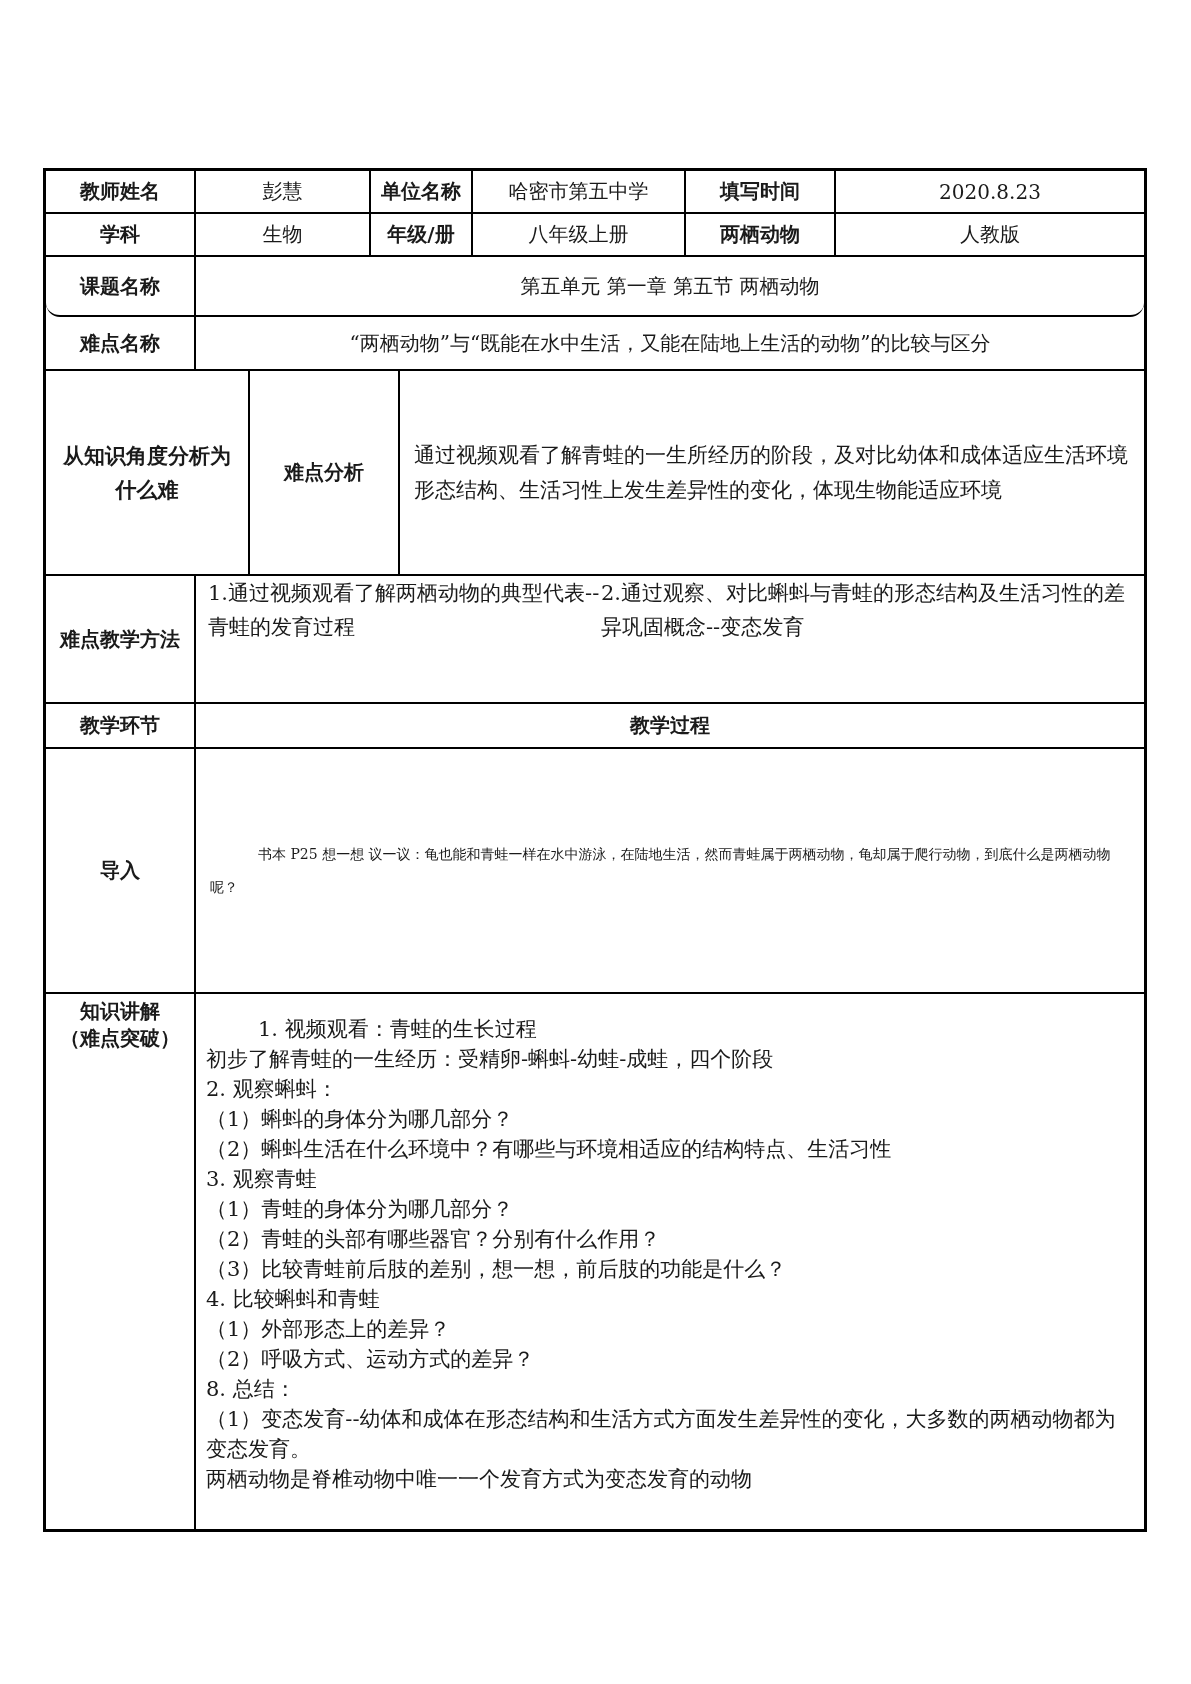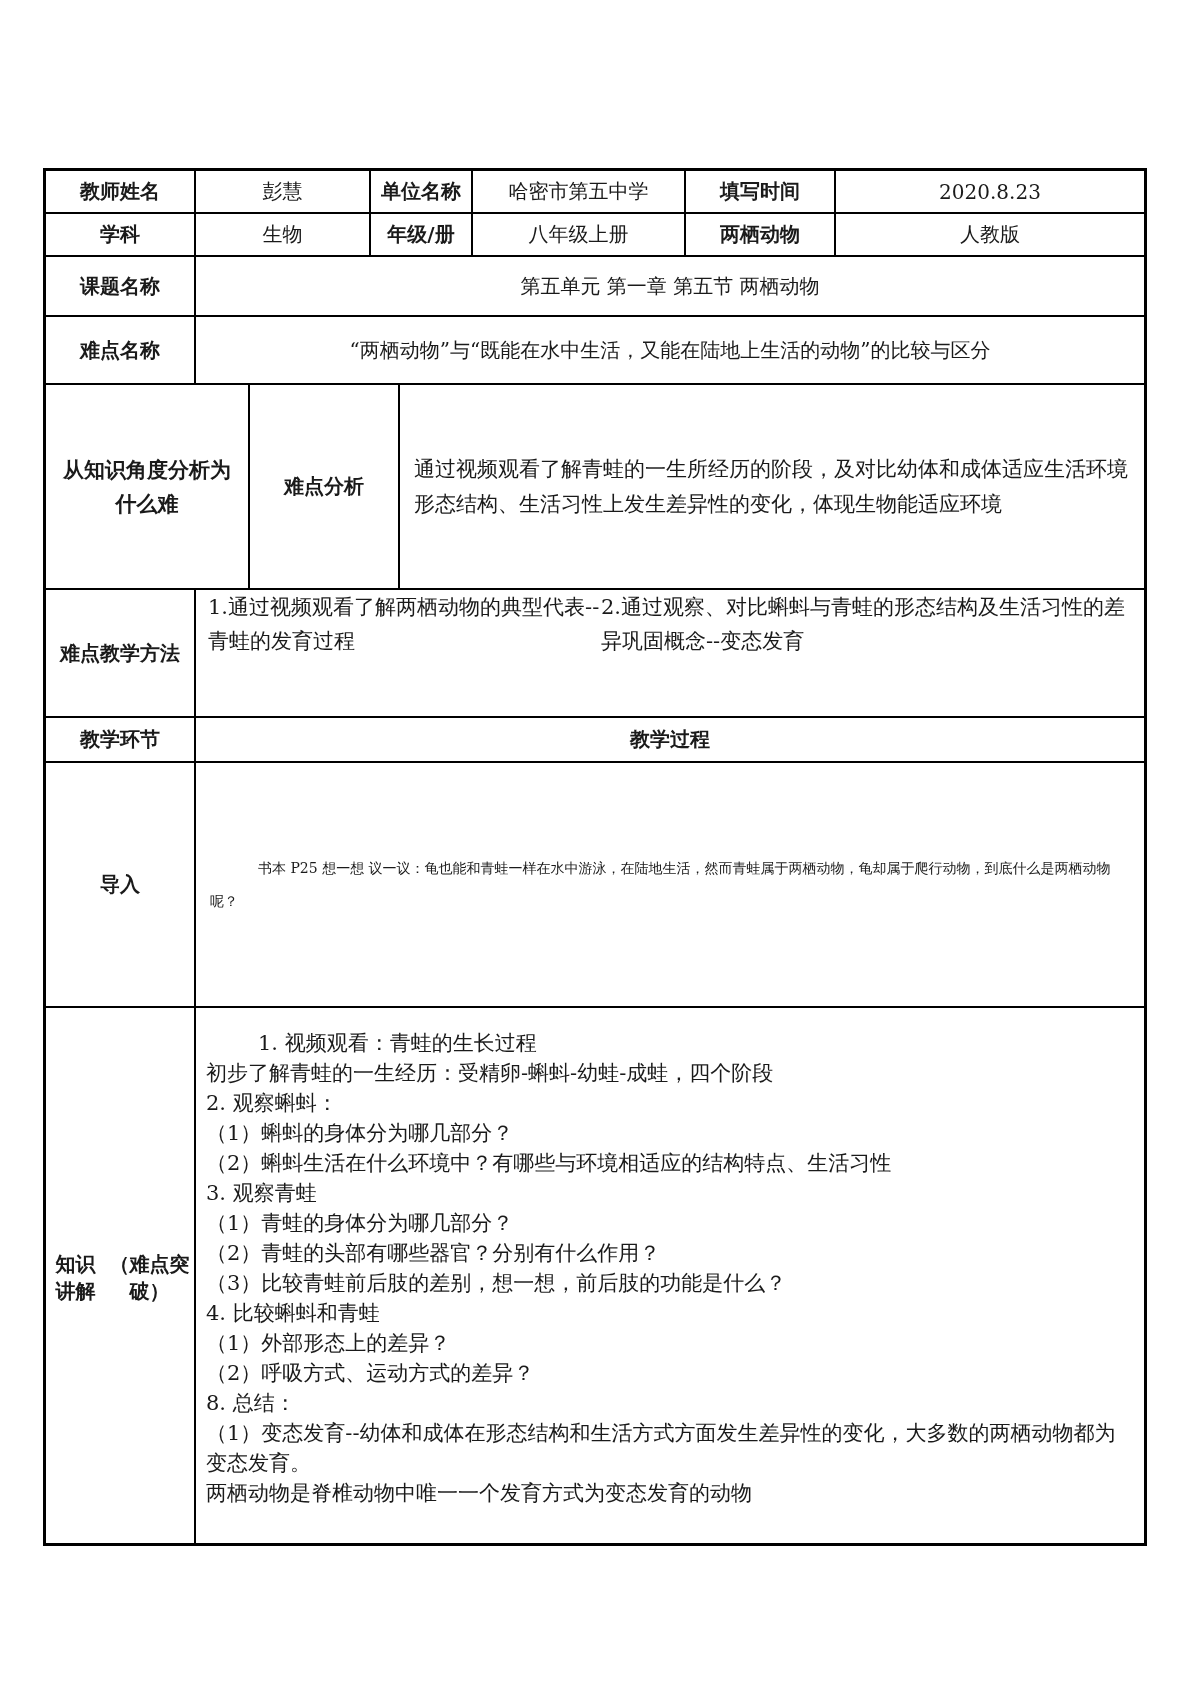--- a/index.html
+++ b/index.html
@@ -44,22 +44,22 @@
   }
   .w-label  { width: 150px; flex: 0 0 150px; }
   .w-info1  { width: 175px; flex: 0 0 175px; }
   .w-info2  { width: 102px; flex: 0 0 102px; }
   .w-info3  { width: 213px; flex: 0 0 213px; }
   .w-info4  { width: 150px; flex: 0 0 150px; }
   .w-aspect { width: 204px; flex: 0 0 204px; }
   .grow { flex: 1 1 auto; min-width: 0; }
 
   .r-info   { height: 43px; }
-  .r-topic  { height: 60px; }
-  .r-diffname { height: 68px; }
+  .r-topic  { height: 60px; border-radius: 14px; }
+  .r-diffname { height: 54px; }
   .r-diffana  { height: 205px; }
   .r-method   { height: 128px; }
   .r-stage    { height: 45px; }
   .r-intro    { height: 245px; }
   .r-knowledge{ height: 535px; }
 
   .aspect-cell {
     font-family: "DejaVu Sans", sans-serif;
     font-weight: bold;
     font-size: 21px;
@@ -96,20 +96,21 @@
     display: flex;
     align-items: center;
     padding: 0 14px;
     font-size: 14px;
     line-height: 33px;
     text-align: left;
   }
   .intro-cell p { text-indent: 48px; }
   .knowledge-label {
     display: flex;
+    flex-direction: column;
     align-items: center;
     justify-content: flex-start;
     padding-top: 4px;
     line-height: 27px;
     font-size: 20px;
   }
   .knowledge-cell {
     padding: 20px 14px 0 10px;
     font-size: 21px;
     line-height: 30px;

